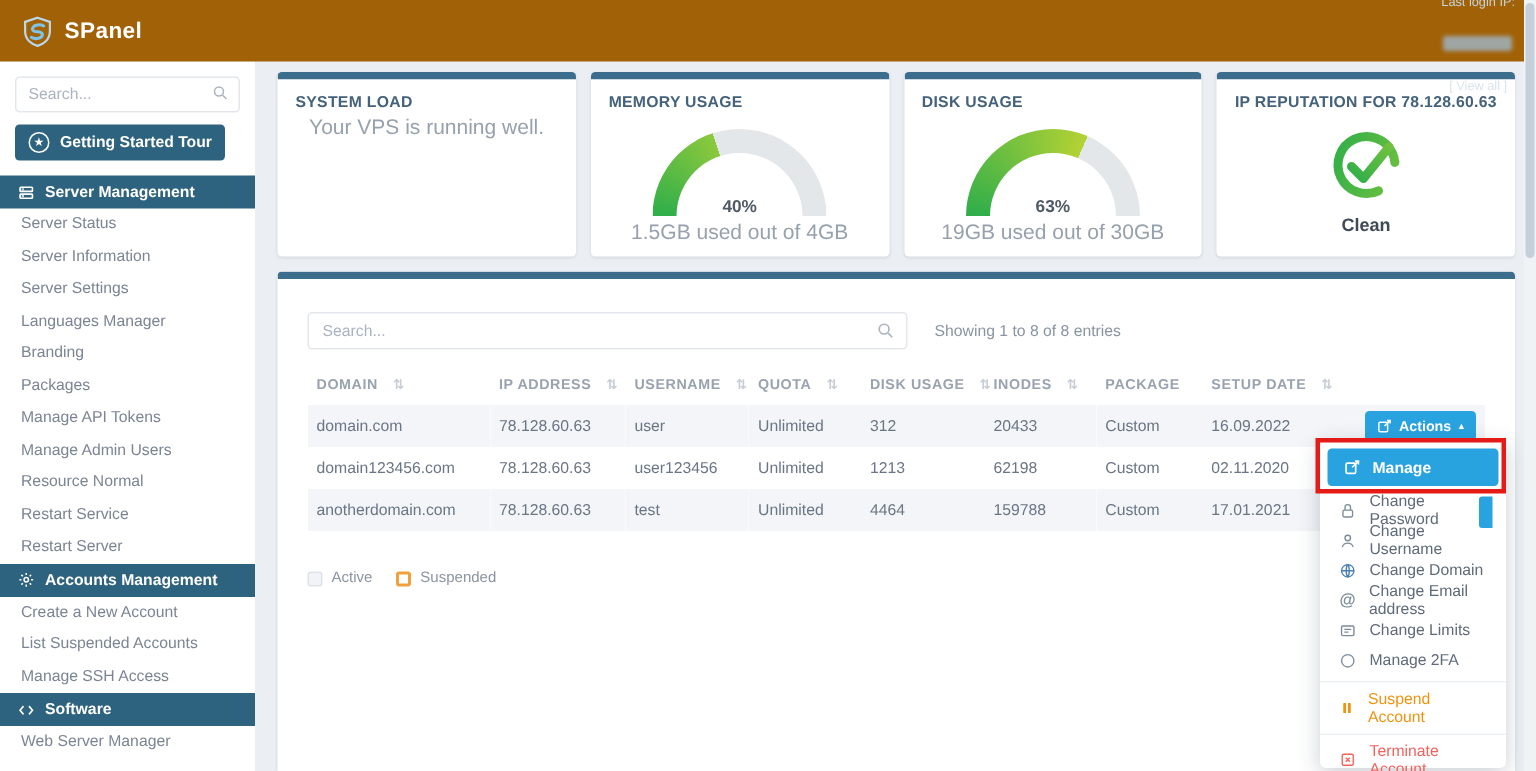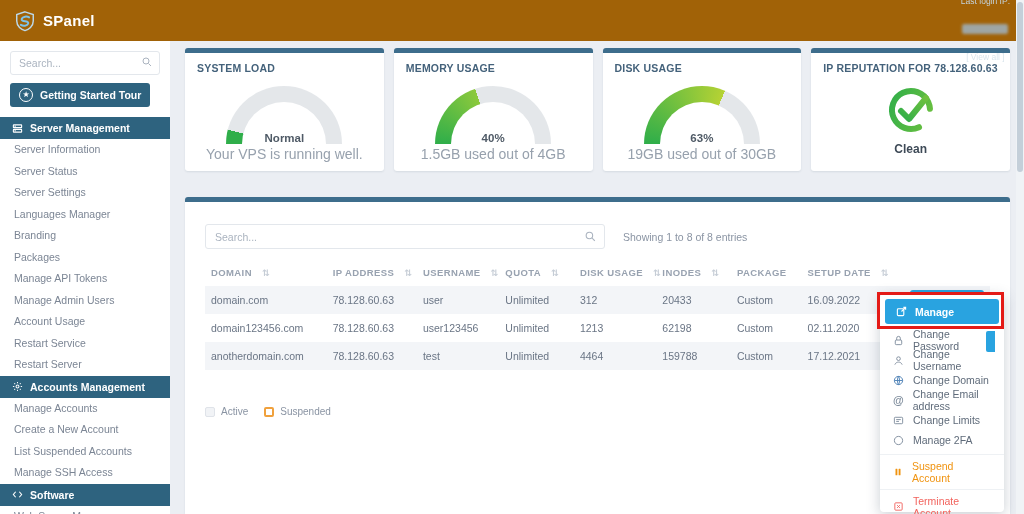--- a/index.html
+++ b/index.html
@@ -26,21 +26,21 @@
   .side-search input{ width:100%; height:24px; border:1px solid #e3e7ec; border-radius:3px; font-size:10.5px; color:#6a7585; padding:0 24px 0 8px; outline:none; font-family:inherit; background:#fff; }
   .side-search input::placeholder{ color:#aab3bf; }
   .side-search .mag{ position:absolute; right:7px; top:5px; }
   .tour-btn{ margin:0 10px 10px 10px; height:24px; background:#2e637f; border:none; border-radius:3px; color:#fff; font-size:10.5px; font-weight:bold; display:flex; align-items:center; gap:7px; padding:0 9px; cursor:pointer; font-family:inherit; }
   .tour-star{ width:14px; height:14px; border:1.4px solid #fff; border-radius:50%; font-size:8px; line-height:12px; text-align:center; color:#fff; }
   .side-section{ height:22px; background:#2e637f; color:#fff; font-size:10.5px; font-weight:bold; display:flex; align-items:center; gap:7px; padding:0 12px; cursor:pointer; }
   .side-item{ display:block; height:21.5px; line-height:21.5px; padding:0 14px; font-size:10.5px; color:#7b8594; text-decoration:none; cursor:pointer; }
 
   
   .main{ position:absolute; left:170px; top:41px; right:8px; bottom:0; display:flex; flex-direction:column; }
-  .cards{ display:grid; grid-template-columns:1fr 1fr 1fr 1fr; gap:10px; margin:7px 6px 16px 15px; height:121px; }
+  .cards{ display:grid; grid-template-columns:1fr 1fr 1fr 1fr; gap:10px; margin:7px 6px 0 15px; height:121px; }
   .card{ background:#fff; border-top:5px solid #3d6d8c; border-radius:3px; box-shadow:0 1px 2px rgba(60,80,100,.12); position:relative; padding:9px 12px; }
   .card-title{ font-size:10.5px; font-weight:bold; color:#44627b; letter-spacing:.2px; }
 
   .gauge{ position:relative; width:116px; height:58px; margin:12px auto 0 auto; overflow:hidden; }
   .gauge-arc{ position:absolute; left:0; top:0; width:116px; height:116px; border-radius:50%; }
   .gauge-arc::after{ content:""; position:absolute; left:16px; top:16px; width:84px; height:84px; border-radius:50%; background:#fff; }
   .gauge-value{ position:absolute; left:0; right:0; bottom:0; text-align:center; font-size:11.5px; font-weight:bold; color:#4f5a66; z-index:2; }
   .gauge-sub{ text-align:center; font-size:14px; color:#97a1ad; margin-top:2px; }
 
   .clean-wrap{ text-align:center; margin-top:10px; }
@@ -56,21 +56,21 @@
   .showing{ font-size:10.5px; color:#8a94a3; margin-left:18px; }
 
   table.accounts{ width:100%; border-collapse:collapse; margin-top:10px; table-layout:fixed; }
   table.accounts th{ text-align:left; font-size:9.5px; font-weight:bold; color:#98a2b0; letter-spacing:.4px; padding:8px 6px; cursor:pointer; white-space:nowrap; }
   table.accounts th .sort{ color:#c6cdd6; font-size:9px; margin-left:10px; }
   table.accounts td{ font-size:10.5px; color:#6a7585; padding:0 6px; height:28px; white-space:nowrap; overflow:hidden;margin-top:33px; }
   tr.stripe{ background:#f3f5f8; }
   .actions-btn{ display:inline-flex; align-items:center; gap:5px; background:#29a3e0; border:none; border-radius:3px; color:#fff; font-size:9.5px; font-weight:bold; height:20px; padding:0 8px; cursor:pointer; font-family:inherit; float:right; }
   .actions-btn .up{ font-size:7px; }
 
-  .legend{ display:flex; align-items:center; gap:16px; margin-top:36px; font-size:10px; color:#8a94a3; }
+  .legend{ display:flex; align-items:center; gap:16px; margin-top:26px; font-size:10px; color:#8a94a3; }
   .legend-item{ display:flex; align-items:center; gap:6px; }
   .sq{ width:10px; height:10px; border-radius:2px; }
   .sq-active{ background:#f1f3f6; border:1px solid #dfe3e9; }
   .sq-susp{ background:#fff; border:2px solid #f0a13d; }
 
   
   .dropdown{ position:absolute; left:880px; top:294px; width:124px; height:218px; background:#fff; border-radius:4px; box-shadow:0 3px 14px rgba(40,60,80,.25); z-index:30; padding-top:5px; }
   .dd-manage{ margin:0 5px 6px 5px; height:25px; background:#29a3e0; border-radius:3px; color:#fff; font-size:10.5px; font-weight:bold; display:flex; align-items:center; gap:8px; padding:0 11px; cursor:pointer; }
   .dd-item{ display:flex; align-items:center; gap:9px; height:20px; padding:0 13px; font-size:10.5px; color:#5f6b7a; cursor:pointer; }
   .dd-item .ic{ color:#7d8b9b; display:inline-flex; }
@@ -151,42 +151,41 @@
       <span>
         <svg width="11" height="11" viewBox="0 0 24 24" fill="none" stroke="#fff" stroke-width="2.4">
             <rect x="3" y="4" width="18" height="6" rx="1"></rect>
             <rect x="3" y="14" width="18" height="6" rx="1"></rect>
             <circle cx="7" cy="7" r="0.5"></circle>
             <circle cx="7" cy="17" r="0.5"></circle>
           </svg>
       </span>
       <span>Server Management</span>
     </div>
+    <a class="side-item">Server Status</a>
     <a class="side-item">Server Information</a>
-    <a class="side-item">Server Status</a>
     <a class="side-item">Server Settings</a>
     <a class="side-item">Languages Manager</a>
     <a class="side-item">Branding</a>
     <a class="side-item">Packages</a>
     <a class="side-item">Manage API Tokens</a>
     <a class="side-item">Manage Admin Users</a>
-    <a class="side-item">Account Usage</a>
+    <a class="side-item">Resource Normal</a>
     <a class="side-item">Restart Service</a>
     <a class="side-item">Restart Server</a>
 
     <div class="side-section">
       <span>
         <svg width="11" height="11" viewBox="0 0 24 24" fill="none" stroke="#fff" stroke-width="2.2">
             <circle cx="12" cy="12" r="3.2"></circle>
             <path d="M12 2v3 M12 19v3 M2 12h3 M19 12h3 M4.9 4.9l2.1 2.1 M17 17l2.1 2.1 M19.1 4.9 L17 7 M7 17l-2.1 2.1"></path>
           </svg>
       </span>
       <span>Accounts Management</span>
     </div>
-    <a class="side-item">Manage Accounts</a>
     <a class="side-item">Create a New Account</a>
     <a class="side-item">List Suspended Accounts</a>
     <a class="side-item">Manage SSH Access</a>
 
     <div class="side-section">
       <span>
         <svg width="11" height="11" viewBox="0 0 24 24" fill="none" stroke="#fff" stroke-width="2.4">
             <path d="M8 6 L3 12 L8 18"></path>
             <path d="M16 6 L21 12 L16 18"></path>
           </svg>
@@ -195,24 +194,20 @@
     </div>
     <a class="side-item">Web Server Manager</a>
   </div>
 
   <div class="main">
 
     <div class="cards">
 
       <div class="card">
         <div class="card-title">SYSTEM LOAD</div>
-        <div class="gauge">
-          <div class="gauge-arc" style="background: conic-gradient(from 270deg, rgb(47, 174, 74) 0deg, rgb(47, 174, 74) 14.4deg, rgb(228, 231, 234) 14.4deg, rgb(228, 231, 234) 180deg, transparent 180deg, transparent 360deg);"></div>
-          <div class="gauge-value">Normal</div>
-        </div>
         <div class="gauge-sub">Your VPS is running well.</div>
       </div>
 
       <div class="card">
         <div class="card-title">MEMORY USAGE</div>
         <div class="gauge">
           <div class="gauge-arc" style="background: conic-gradient(from 270deg, rgb(47, 174, 74) 0deg, rgb(140, 201, 60) 72deg, rgb(228, 231, 234) 72deg, rgb(228, 231, 234) 180deg, transparent 180deg, transparent 360deg);"></div>
           <div class="gauge-value">40%</div>
         </div>
         <div class="gauge-sub">1.5GB used out of 4GB</div>
@@ -321,21 +316,21 @@
             <td></td>
           </tr>
           <tr class="stripe">
             <td>anotherdomain.com</td>
             <td>78.128.60.63</td>
             <td>test</td>
             <td>Unlimited</td>
             <td>4464</td>
             <td>159788</td>
             <td>Custom</td>
-            <td>17.12.2021</td>
+            <td>17.01.2021</td>
             <td></td>
           </tr>
         </tbody>
       </table>
 
       <div class="legend">
         <span class="legend-item">
             <span class="sq sq-active"></span>
             <span>Active</span>
           </span>

